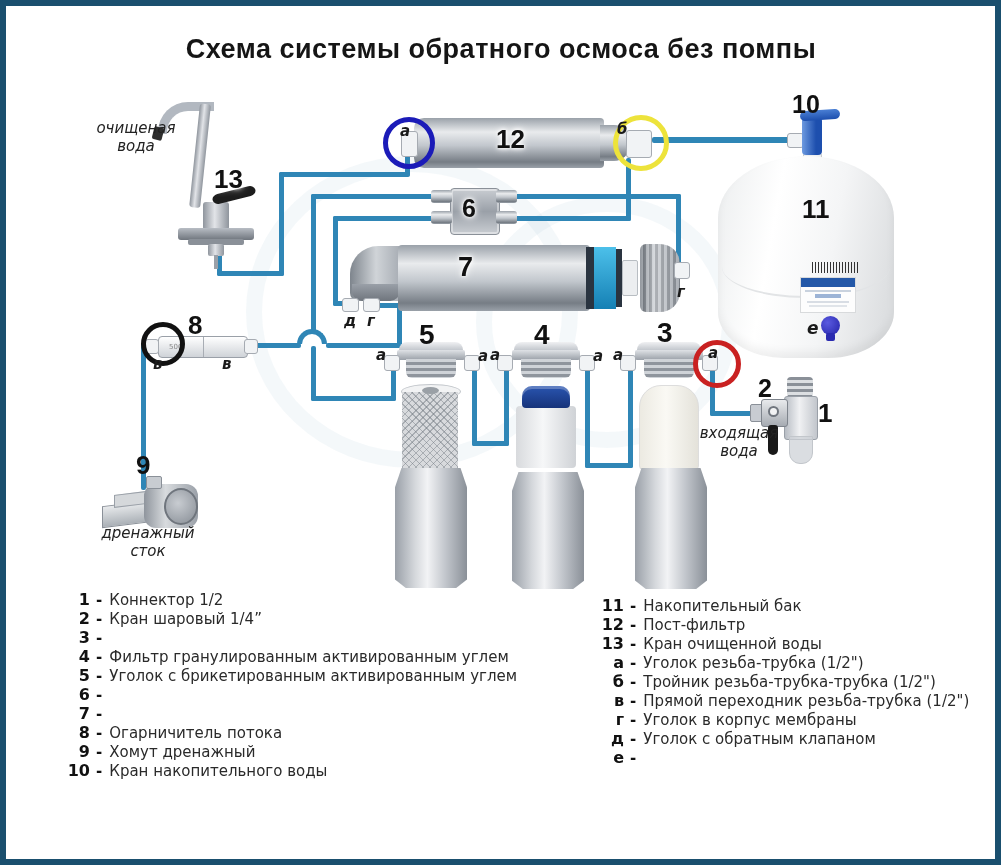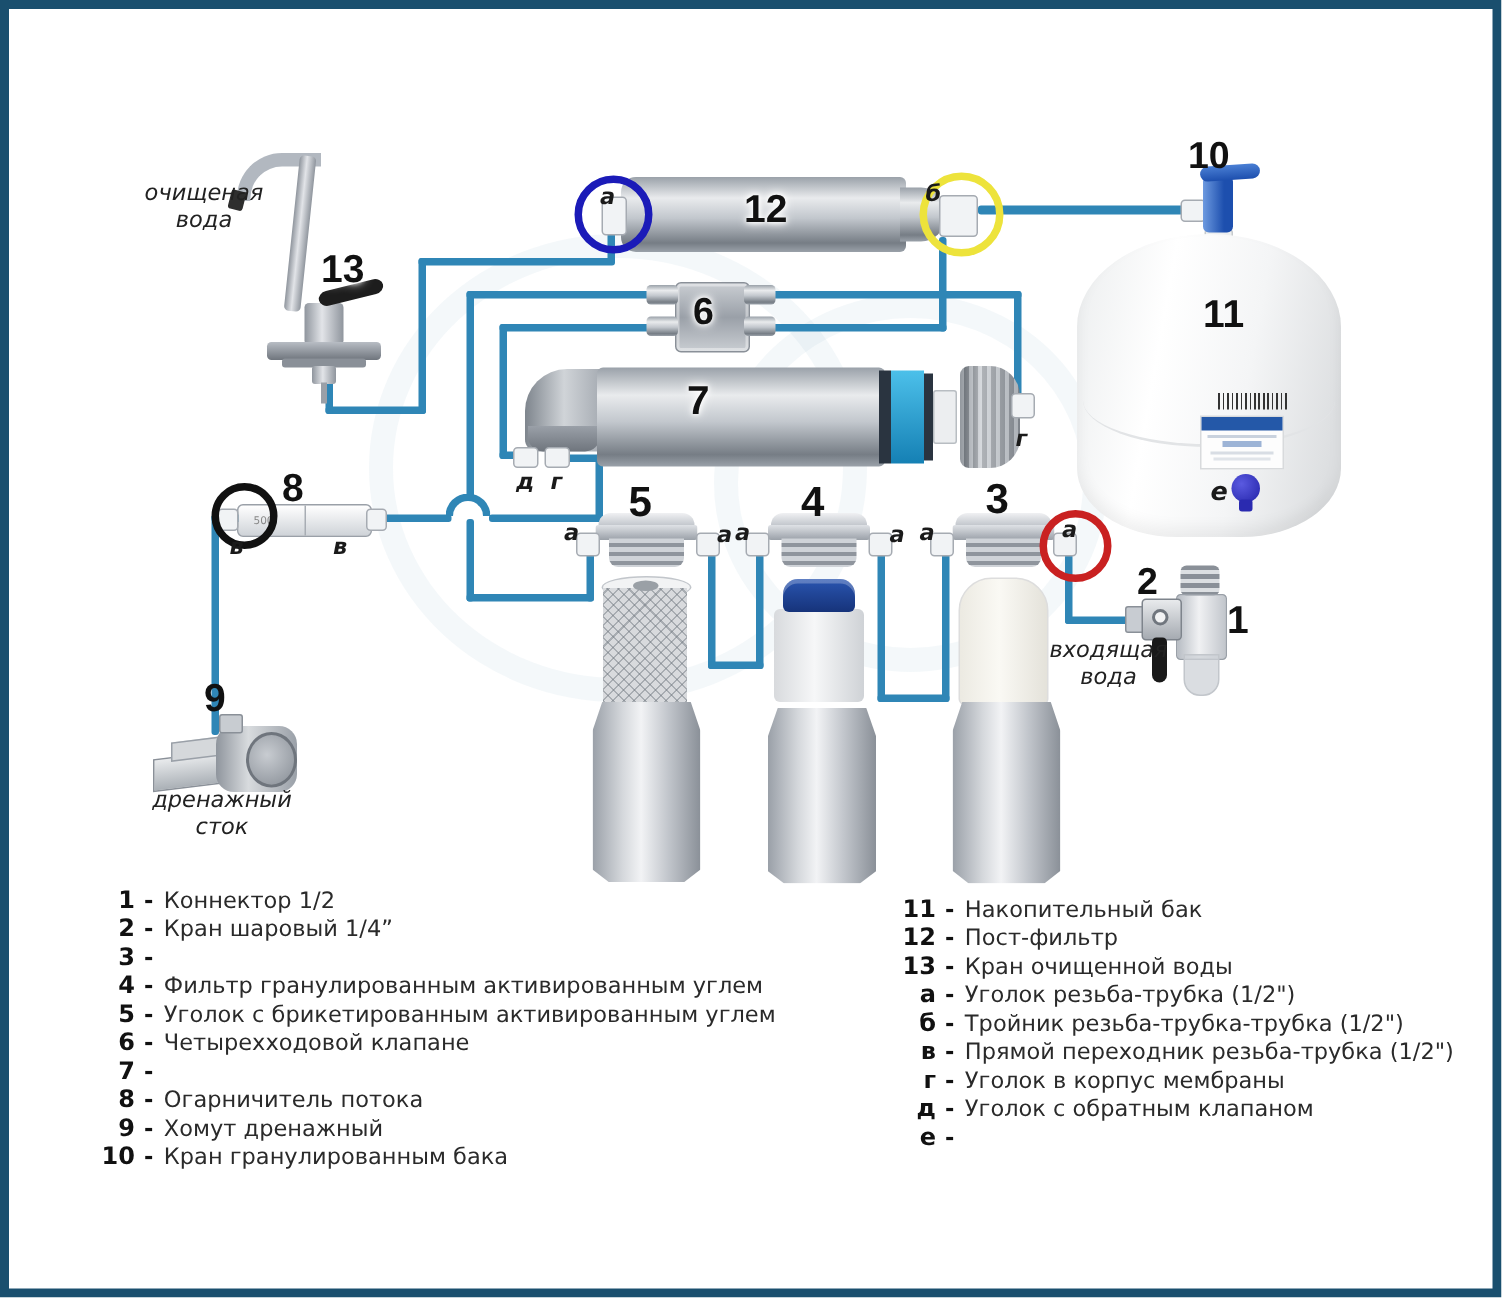--- a/index.html
+++ b/index.html
@@ -27,20 +27,21 @@
   .lnum{display:inline-block;text-align:right;font-weight:bold;font-size:16px;color:#111;}
   .legend-left .lnum{width:34px;}
   .legend-right .lnum{width:30px;}
   .ldash{font-weight:bold;margin:0 7px 0 6px;color:#111;}
 </style>
 </head>
 <body>
 
 <div class="stage">
 
+  <div class="title">Схема системы обратного осмоса без помпы</div>
 
   <div class="wm" style="left:240px;top:150px;width:300px;height:280px;"></div>
   <div class="wm" style="left:470px;top:190px;width:230px;height:220px;"></div>
 
   <div class="tube" style="left:399px;top:148px;width:5px;height:22px;"></div>
   <div class="tube" style="left:273px;top:166px;width:131px;height:5px;"></div>
   <div class="tube" style="left:273px;top:166px;width:5px;height:104px;"></div>
   <div class="tube" style="left:211px;top:265px;width:67px;height:5px;"></div>
   <div class="tube" style="left:211px;top:243px;width:5px;height:27px;"></div>
 
@@ -244,40 +245,39 @@
         <span class="ltext">Фильтр гранулированным активированным углем</span>
       </div>
     <div class="lrow">
         <span class="lnum">5</span>
         <span class="ldash">-</span>
         <span class="ltext">Уголок с брикетированным активированным углем</span>
       </div>
     <div class="lrow">
         <span class="lnum">6</span>
         <span class="ldash">-</span>
-        <span class="ltext">Четырехходовой клапане</span>
       </div>
     <div class="lrow">
         <span class="lnum">7</span>
         <span class="ldash">-</span>
       </div>
     <div class="lrow">
         <span class="lnum">8</span>
         <span class="ldash">-</span>
         <span class="ltext">Огарничитель потока</span>
       </div>
     <div class="lrow">
         <span class="lnum">9</span>
         <span class="ldash">-</span>
         <span class="ltext">Хомут дренажный</span>
       </div>
     <div class="lrow">
         <span class="lnum">10</span>
         <span class="ldash">-</span>
-        <span class="ltext">Кран гранулированным бака</span>
+        <span class="ltext">Кран накопительного воды</span>
       </div>
   </div>
 
   <div class="legend legend-right" style="left:588px;top:590px;">
     <div class="lrow">
         <span class="lnum">11</span>
         <span class="ldash">-</span>
         <span class="ltext">Накопительный бак</span>
       </div>
     <div class="lrow">

